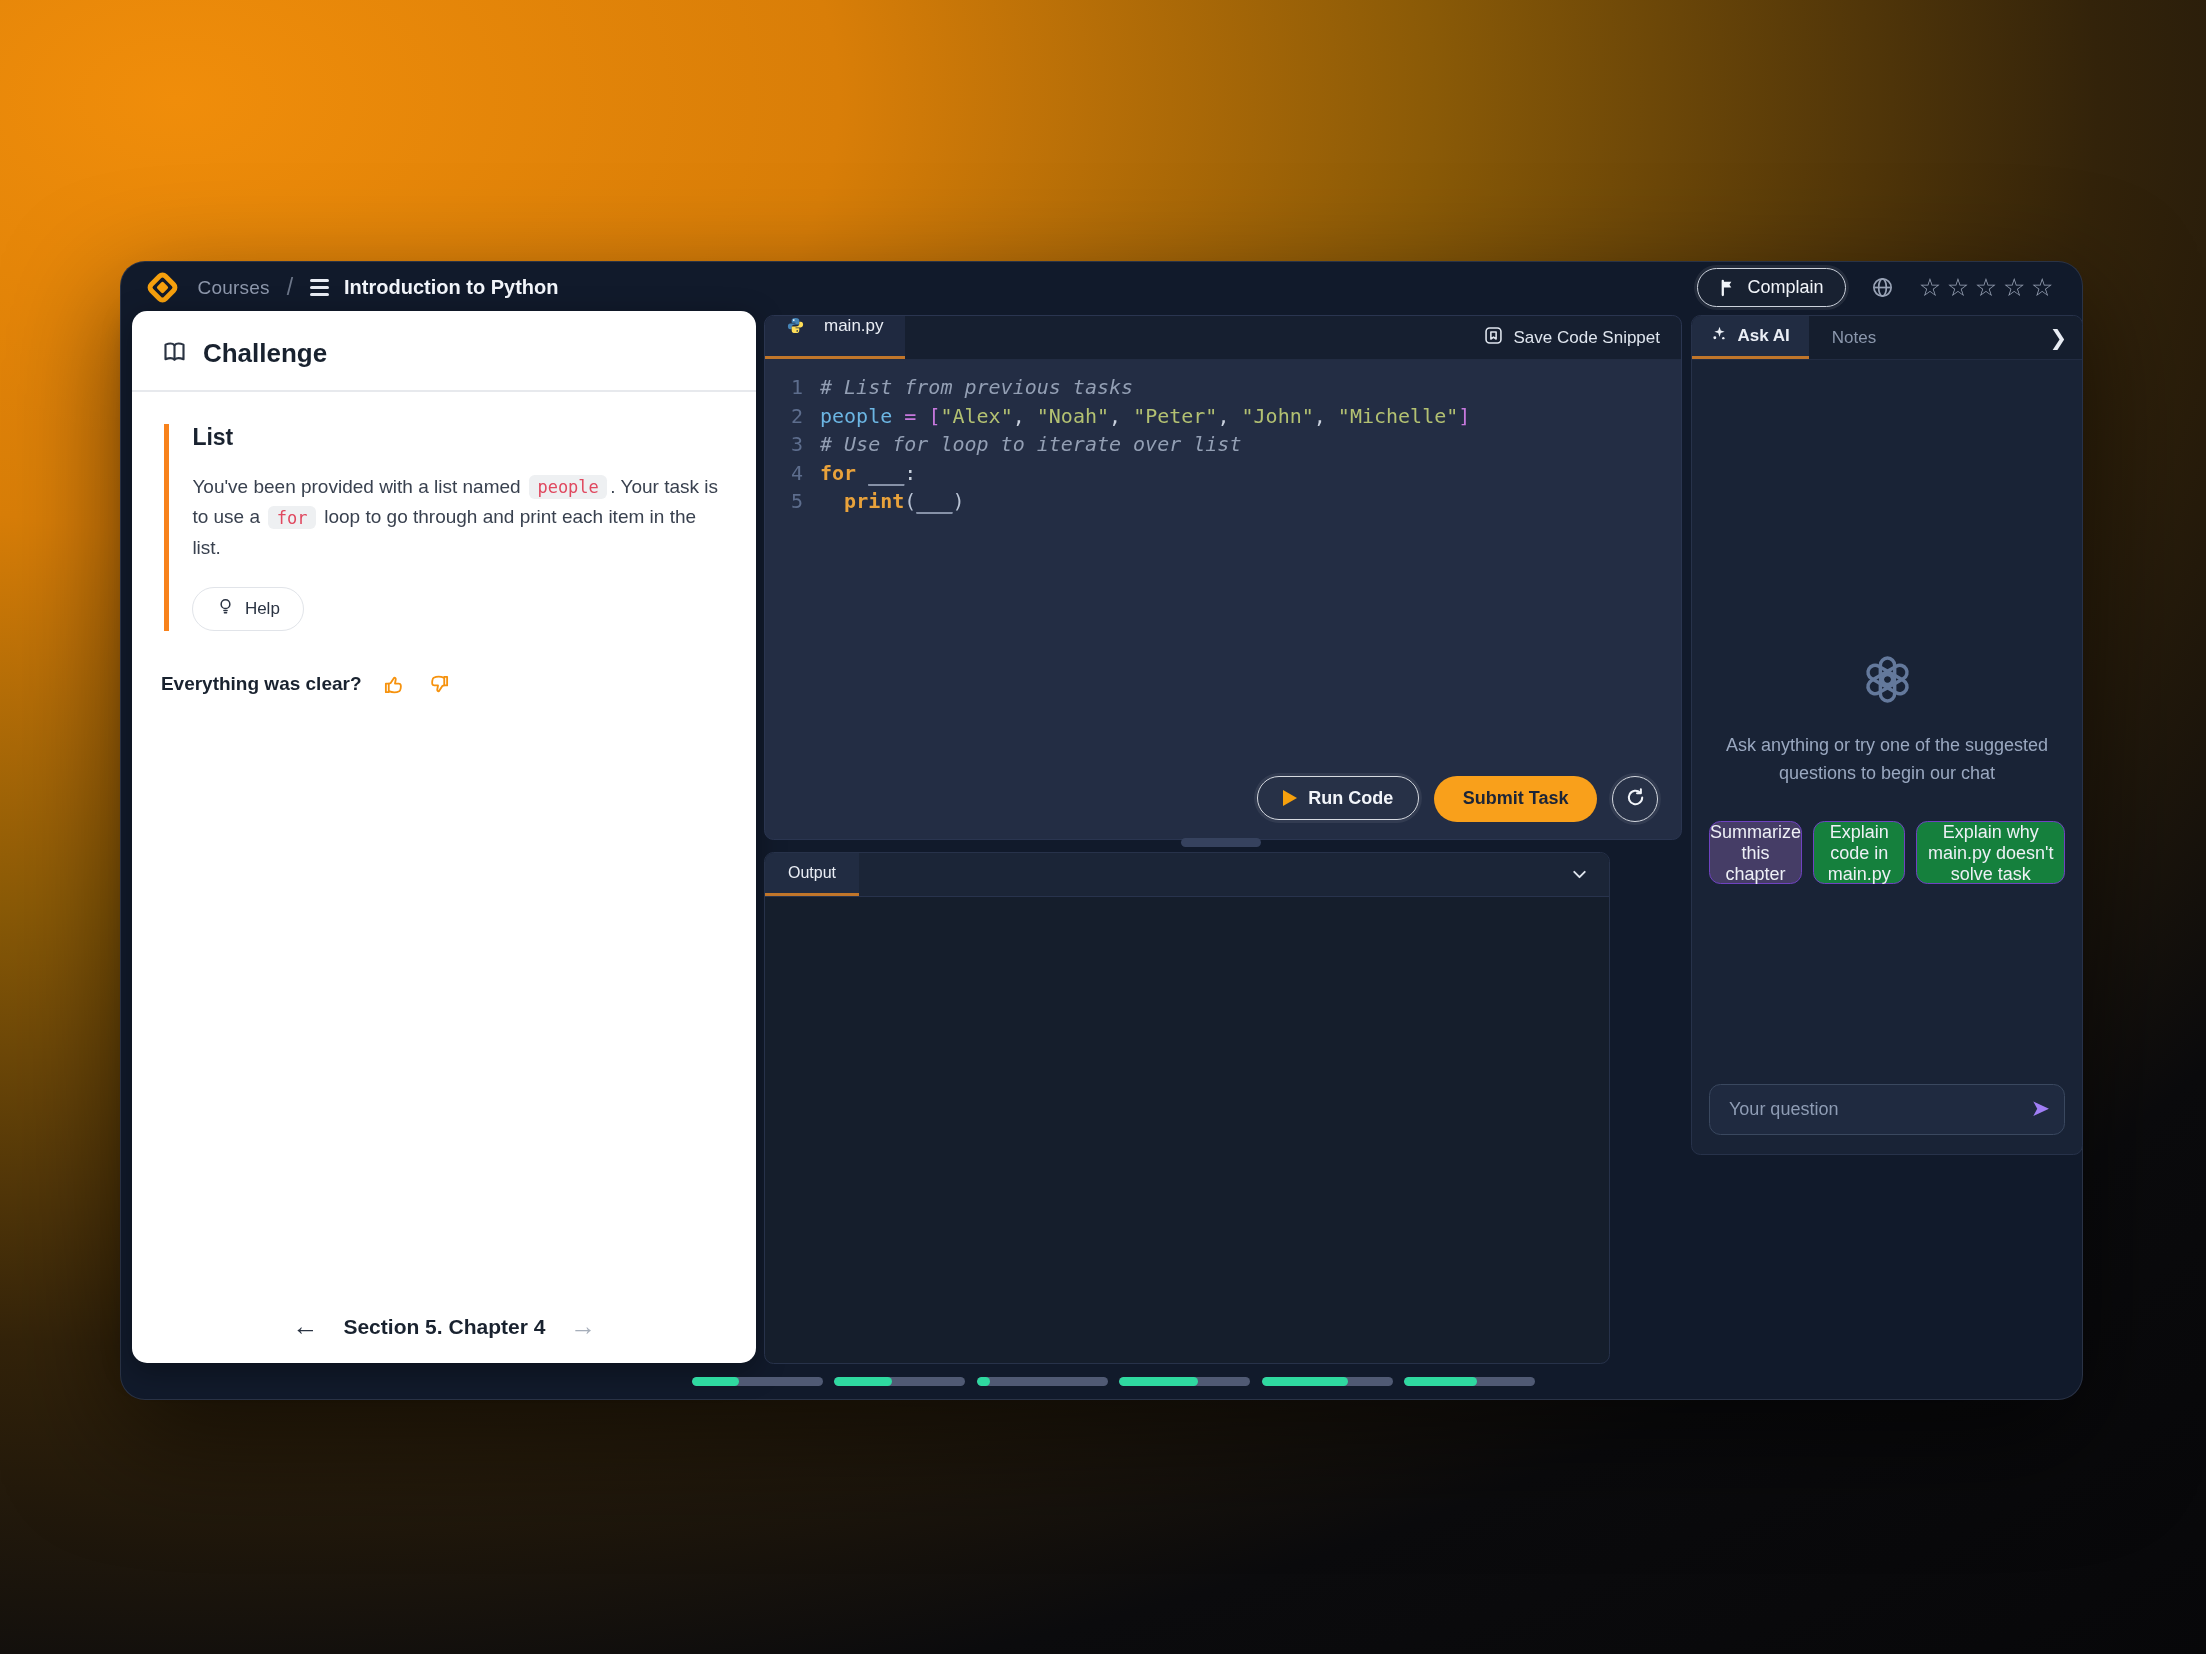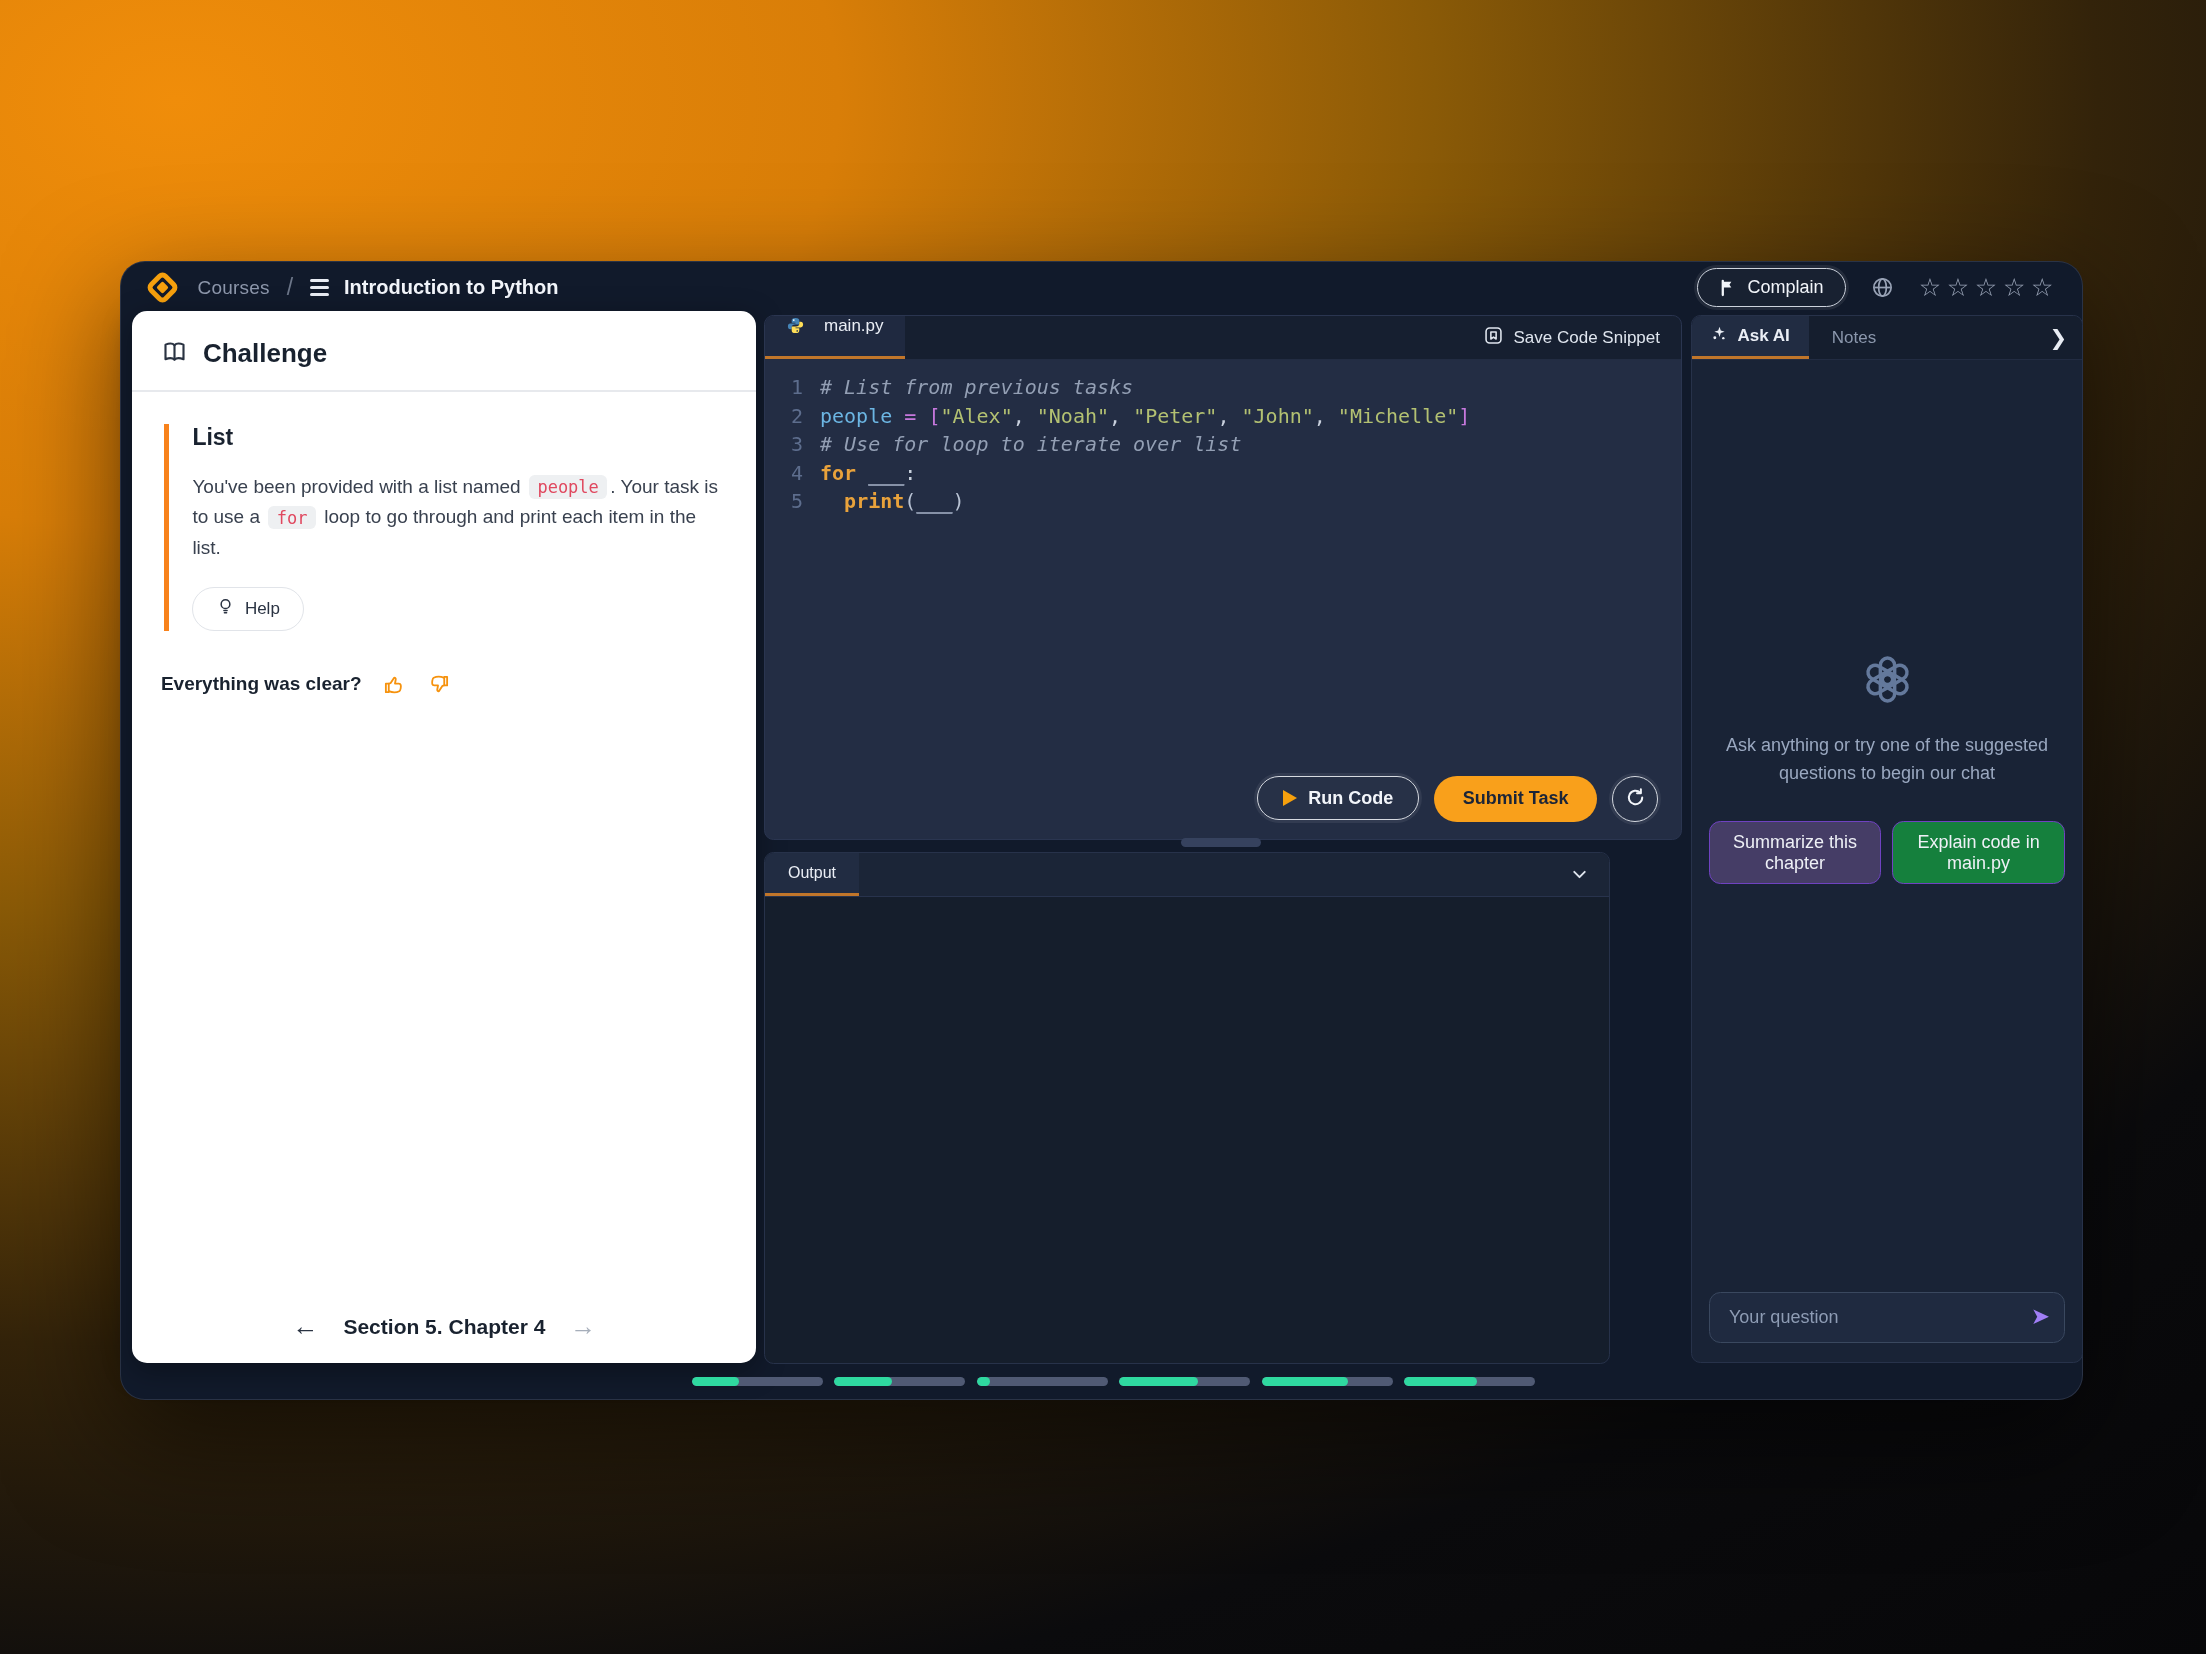--- a/index.html
+++ b/index.html
@@ -70,21 +70,21 @@
   .reset-btn { width:46px; height:46px; border-radius:50%; border:1.9px solid #d6dae1; background:rgba(255,255,255,0.02); display:flex; align-items:center; justify-content:center; cursor:pointer; box-shadow:0 0 0 2.9px rgba(255,255,255,0.07); }
 
   
   .resize-handle { position:absolute; left:1060px; top:576px; width:80px; height:8.6px; border-radius:4.8px; background:#36425e; cursor:row-resize; }
   .output-panel { position:absolute; left:643px; top:590px; width:846px; height:512px; background:#151e2c; border-radius:9.5px; border:1px solid #27324a; overflow:hidden; }
   .output-tabbar { height:44px; background:#1b2537; display:flex; align-items:center; border-bottom:1px solid #28334d; }
   .output-tab { height:100%; display:flex; align-items:center; padding:0 23px; color:#eaeef5; font-size:16px; border-bottom:3.8px solid #c1762a; background:#212c42; cursor:pointer; }
   .output-chevron { margin-left:auto; padding-right:19px; cursor:pointer; display:flex; }
 
   
-  .right-panel { position:absolute; left:1570px; top:53px; width:392px; height:1048px; background:#192336; border-radius:9.5px; border:1px solid #27324a; display:flex; flex-direction:column; overflow:hidden; }
+  .right-panel { position:absolute; left:1570px; top:53px; width:392px; height:840px; background:#192336; border-radius:9.5px; border:1px solid #27324a; display:flex; flex-direction:column; overflow:hidden; }
   .rp-tabbar { height:44px; background:#151e2e; display:flex; align-items:center; border-bottom:1px solid #222c42; flex:none; }
   .rp-tab-ask { height:100%; display:flex; align-items:center; gap:9.5px; padding:0 19px; background:#212c42; border-bottom:3.8px solid #c1762a; color:#eaeef5; font-size:17px; font-weight:700; cursor:pointer; }
   .rp-tab-notes { height:100%; display:flex; align-items:center; padding:0 23px; color:#8b97ac; font-size:17px; cursor:pointer; }
   .rp-collapse { margin-left:auto; padding-right:15px; color:#e8ecf3; font-size:21px; cursor:pointer; }
   .rp-empty { text-align:center; margin-top:295px; }
   .rp-empty .openai { display:inline-block; margin-bottom:25px; }
   .rp-empty-text { color:#9aa8c0; font-size:18px; line-height:27.6px; }
   .rp-suggestions { margin-top:34px; padding:0 17px; display:flex; flex-direction:row; gap:11.4px; }
   .suggestion { height:63px; border-radius:11.4px; border:1.9px solid #6f42c1; color:#eef0f6; font-size:18px; cursor:pointer; font-family:"Liberation Sans", sans-serif; }
   .suggestion.highlight { background:#453d66; }
@@ -287,20 +287,21 @@
       </span>
       <div class="rp-empty-text">
         <div>Ask anything or try one of the suggested</div>
         <div>questions to begin our chat</div>
       </div>
     </div>
 
     <div class="rp-suggestions">
         <button class="suggestion highlight">Summarize this chapter</button>
         <button class="suggestion normal">Explain code in main.py</button>
+        <button class="suggestion normal">Explain why main.py doesn't solve task</button>
       </div>
 
     <div class="rp-input-row">
       <div class="rp-input-wrap">
         <input class="rp-input" type="text" placeholder="Your question" style="">
         <button class="send-btn">➤</button>
       </div>
     </div>
   </div>
 

